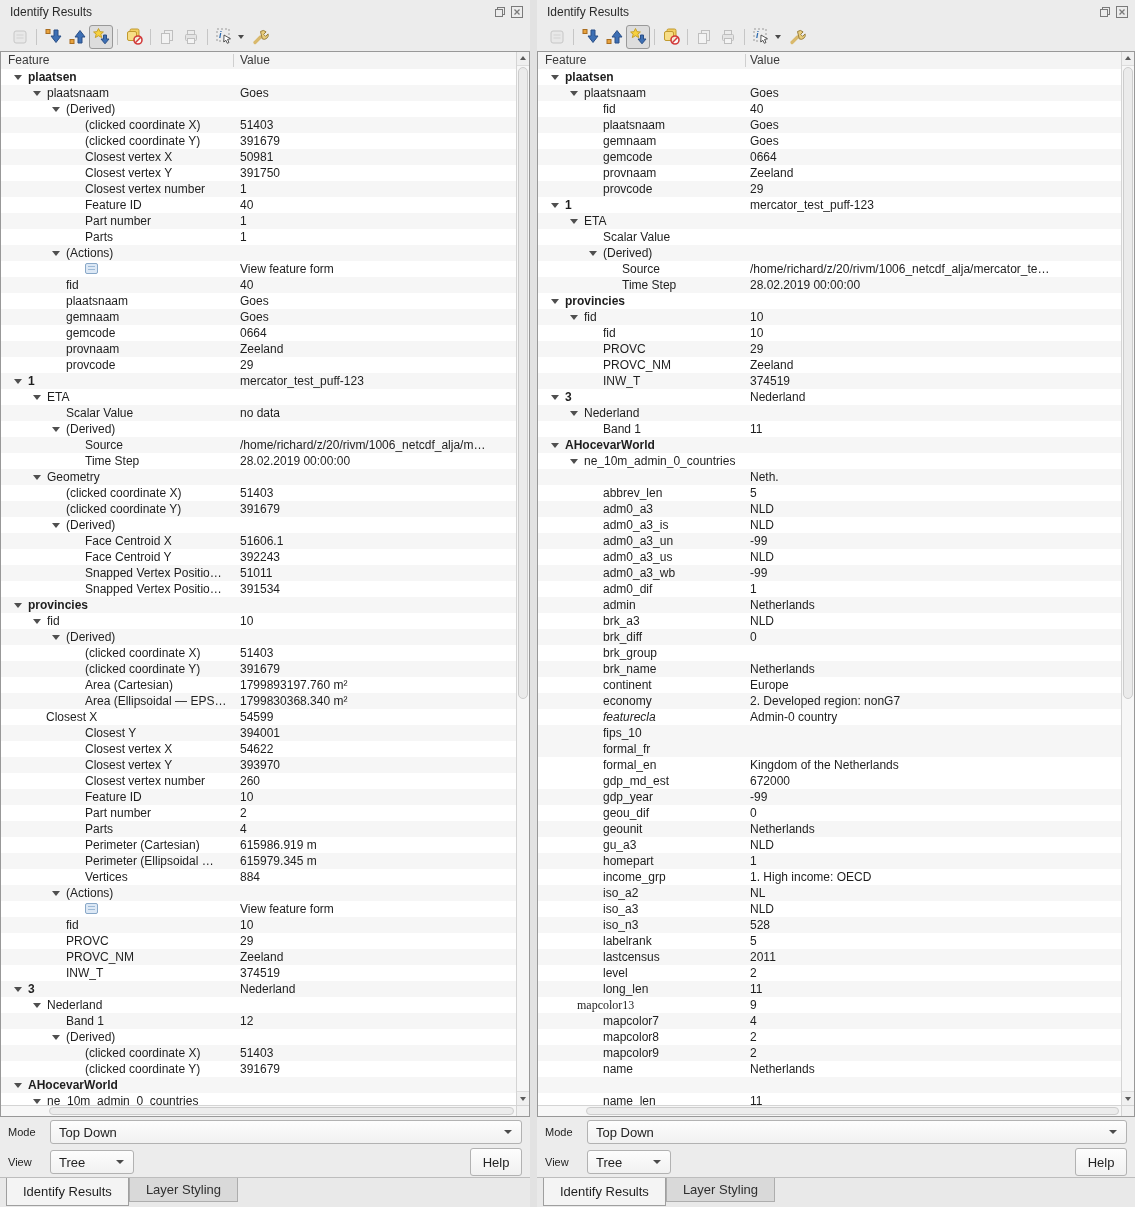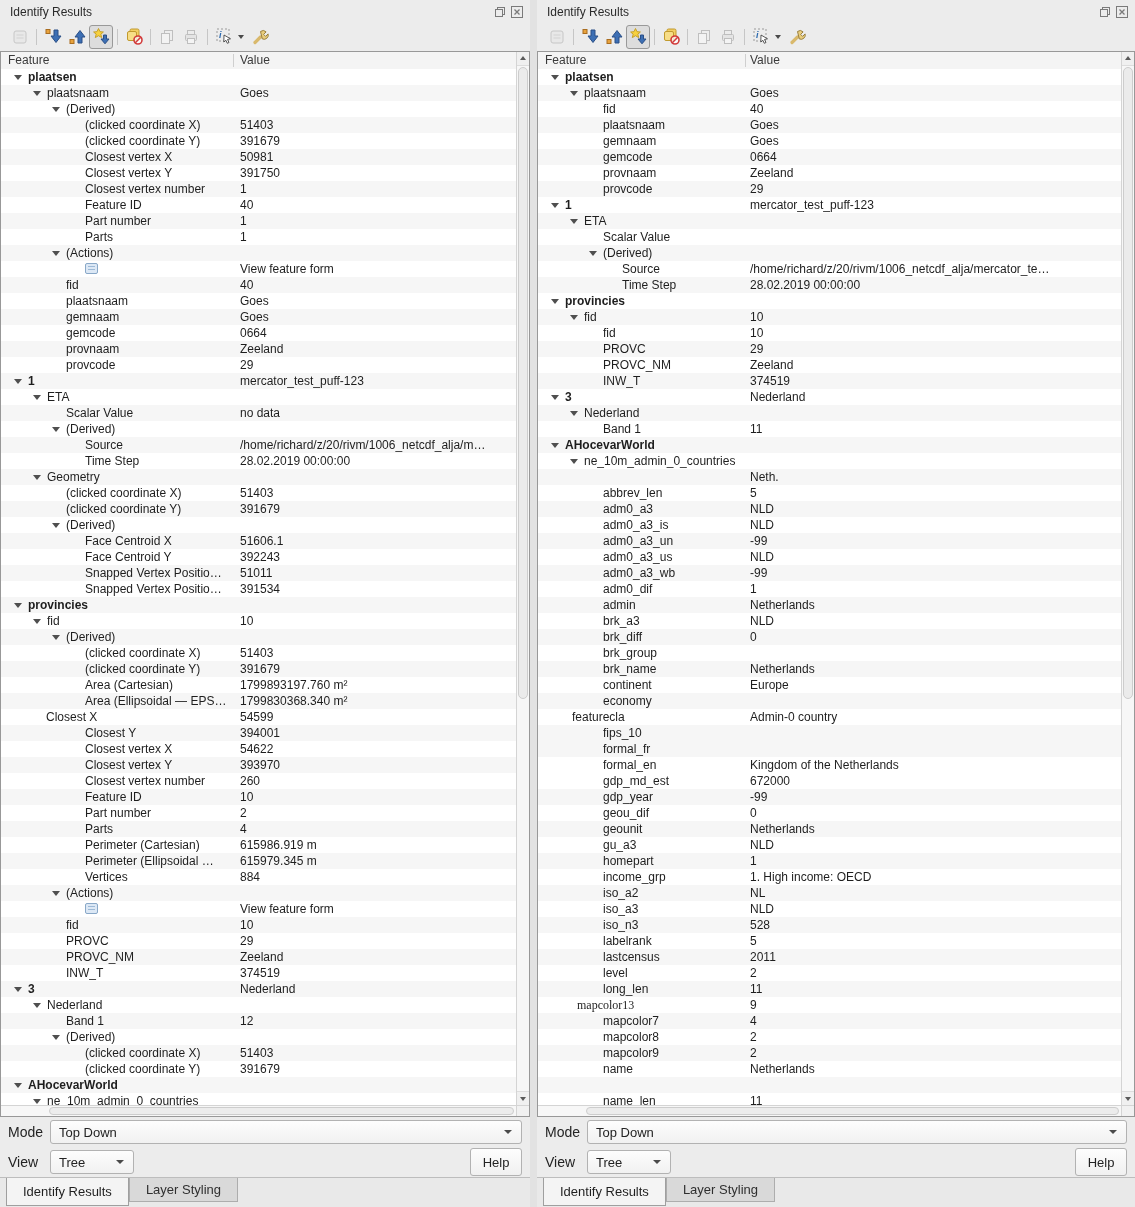--- a/index.html
+++ b/index.html
@@ -46,21 +46,21 @@
   .sb-down{bottom:0;border-top:1px solid #ddd}
   .tri-up{width:0;height:0;border-left:3.5px solid transparent;border-right:3.5px solid transparent;border-bottom:4.5px solid #5a5a5a}
   .tri-down{width:0;height:0;border-left:3.5px solid transparent;border-right:3.5px solid transparent;border-top:4.5px solid #5a5a5a}
   .sb-thumb{position:absolute;left:1px;right:1px;top:15px;height:60%;background:#ebebeb;border:1px solid #cdcdcd;border-radius:5px;box-sizing:border-box}
   .hscroll{position:absolute;left:0;right:13px;bottom:0;height:11px;background:#f7f7f7;border-top:1px solid #d4d4d4;box-sizing:border-box}
   .hs-thumb{position:absolute;top:1px;bottom:1px;left:48px;right:2px;background:#ececec;border:1px solid #cdcdcd;border-radius:5px}
   .sb-corner{position:absolute;right:0;bottom:0;width:13px;height:11px;background:#f1f1f1;border-top:1px solid #d4d4d4;border-left:1px solid #d4d4d4;box-sizing:border-box}
 
   
   .ctlrow{display:flex;align-items:center;padding:0 8px;height:30px}
-  .ctl-label{width:42px;font-size:14px;color:#232323;flex:0 0 auto}
+  .ctl-label{width:42px;font-size:11px;color:#232323;flex:0 0 auto}
   .combo{height:24px;box-sizing:border-box;border:1px solid #b2b2b2;border-radius:3px;background:linear-gradient(#fdfdfd,#f1f1f1);display:flex;align-items:center;font-size:13px;color:#232323;padding-left:8px;position:relative}
   .carrow{position:absolute;right:9px;top:9px;width:0;height:0;border-left:4px solid transparent;border-right:4px solid transparent;border-top:4.5px solid #4a4a4a}
   .combo-mode{flex:1}
   .combo-view{width:84px}
   .helpbtn{margin-left:auto;height:26px;width:50px;border:1px solid #b2b2b2;border-radius:3px;background:linear-gradient(#fdfdfd,#f0f0f0);font-size:13px;color:#232323;display:flex;align-items:center;justify-content:center}
 
   
   .tabbar{border-top:1px solid #bdbdbd;display:flex;align-items:flex-start;padding-left:6px;height:29px;background:#e9e9e9}
   .tab{font-size:13px;padding:0 16px;display:flex;align-items:center;justify-content:center;box-sizing:border-box;white-space:nowrap}
   .tab.active{height:28px;background:#f4f4f4;border-left:1px solid #9f9f9f;border-right:1px solid #9f9f9f;border-bottom:1px solid #9f9f9f;color:#1f1f1f}
@@ -702,23 +702,24 @@
           <div class="trow alt">
             <div class="fcell" style="padding-left: 65px;"><span class="">brk_name</span></div>
             <div class="vcell">Netherlands</div>
           </div>
           <div class="trow">
             <div class="fcell" style="padding-left: 65px;"><span class="">continent</span></div>
             <div class="vcell">Europe</div>
           </div>
           <div class="trow alt">
             <div class="fcell" style="padding-left: 65px;"><span class="">economy</span></div>
-          </div>
-          <div class="trow">
-            <div class="fcell" style="padding-left: 34px;"><span class="">featurecla</span></div>
+            <div class="vcell">2. Developed region: nonG7</div>
+          </div>
+          <div class="trow">
+            <div class="fcell" style="padding-left: 65px; font-style: italic;"><span class="">featurecla</span></div>
             <div class="vcell">Admin-0 country</div>
           </div>
           <div class="trow alt">
             <div class="fcell" style="padding-left: 65px;"><span class="">fips_10</span></div>
             <div class="vcell"></div>
           </div>
           <div class="trow alt">
             <div class="fcell" style="padding-left: 65px;"><span class="">formal_fr</span></div>
             <div class="vcell"></div>
           </div>

